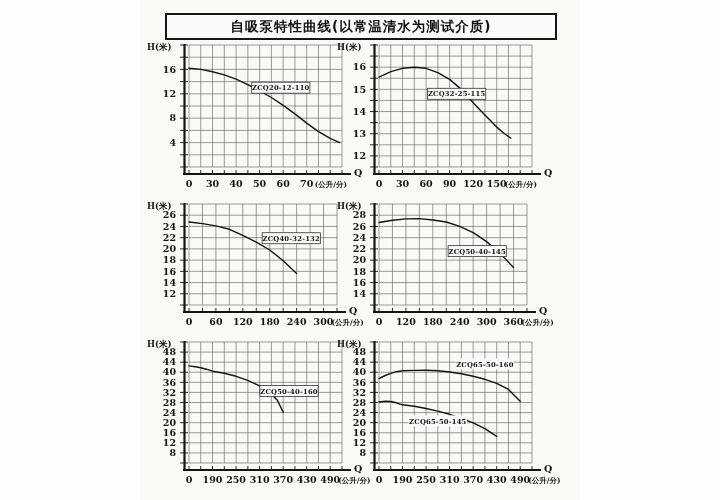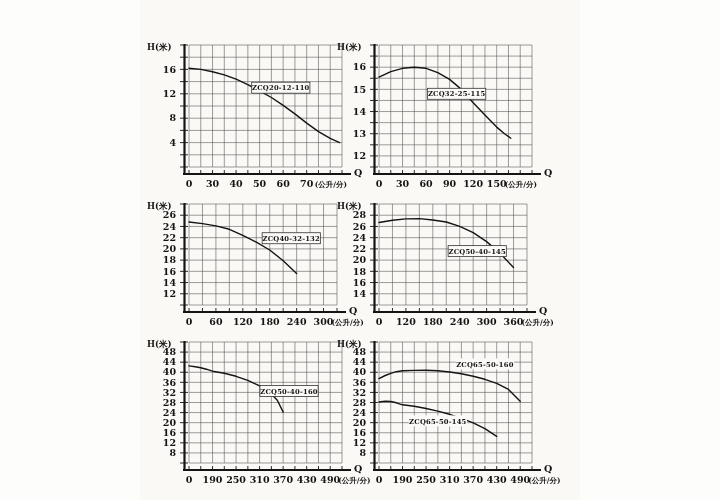--- a/index.html
+++ b/index.html
@@ -12,20 +12,23 @@
   .title-box span{font-family:"DejaVu Sans",sans-serif;font-weight:bold;font-size:13.5px;
                   letter-spacing:1px;color:#111;}
   .chart{position:absolute;margin:0;padding:0;}
   svg{display:block;}
 </style>
 </head>
 <body>
 
 <div class="canvas">
   <div class="page"></div>
+  <div class="title-box">
+    <span>自吸泵特性曲线(以常温清水为测试介质)</span>
+  </div>
   <figure class="chart" style="left: 143px; top: 31px;">
       <svg width="244" height="170">
         <g stroke="#4d4d4d" stroke-width="0.55">
           <line x1="46" y1="14" x2="46" y2="136"></line>
           <line x1="57.769230769230774" y1="14" x2="57.769230769230774" y2="136"></line>
           <line x1="69.53846153846155" y1="14" x2="69.53846153846155" y2="136"></line>
           <line x1="81.3076923076923" y1="14" x2="81.3076923076923" y2="136"></line>
           <line x1="93.07692307692308" y1="14" x2="93.07692307692308" y2="136"></line>
           <line x1="104.84615384615385" y1="14" x2="104.84615384615385" y2="136"></line>
           <line x1="116.61538461538461" y1="14" x2="116.61538461538461" y2="136"></line>

